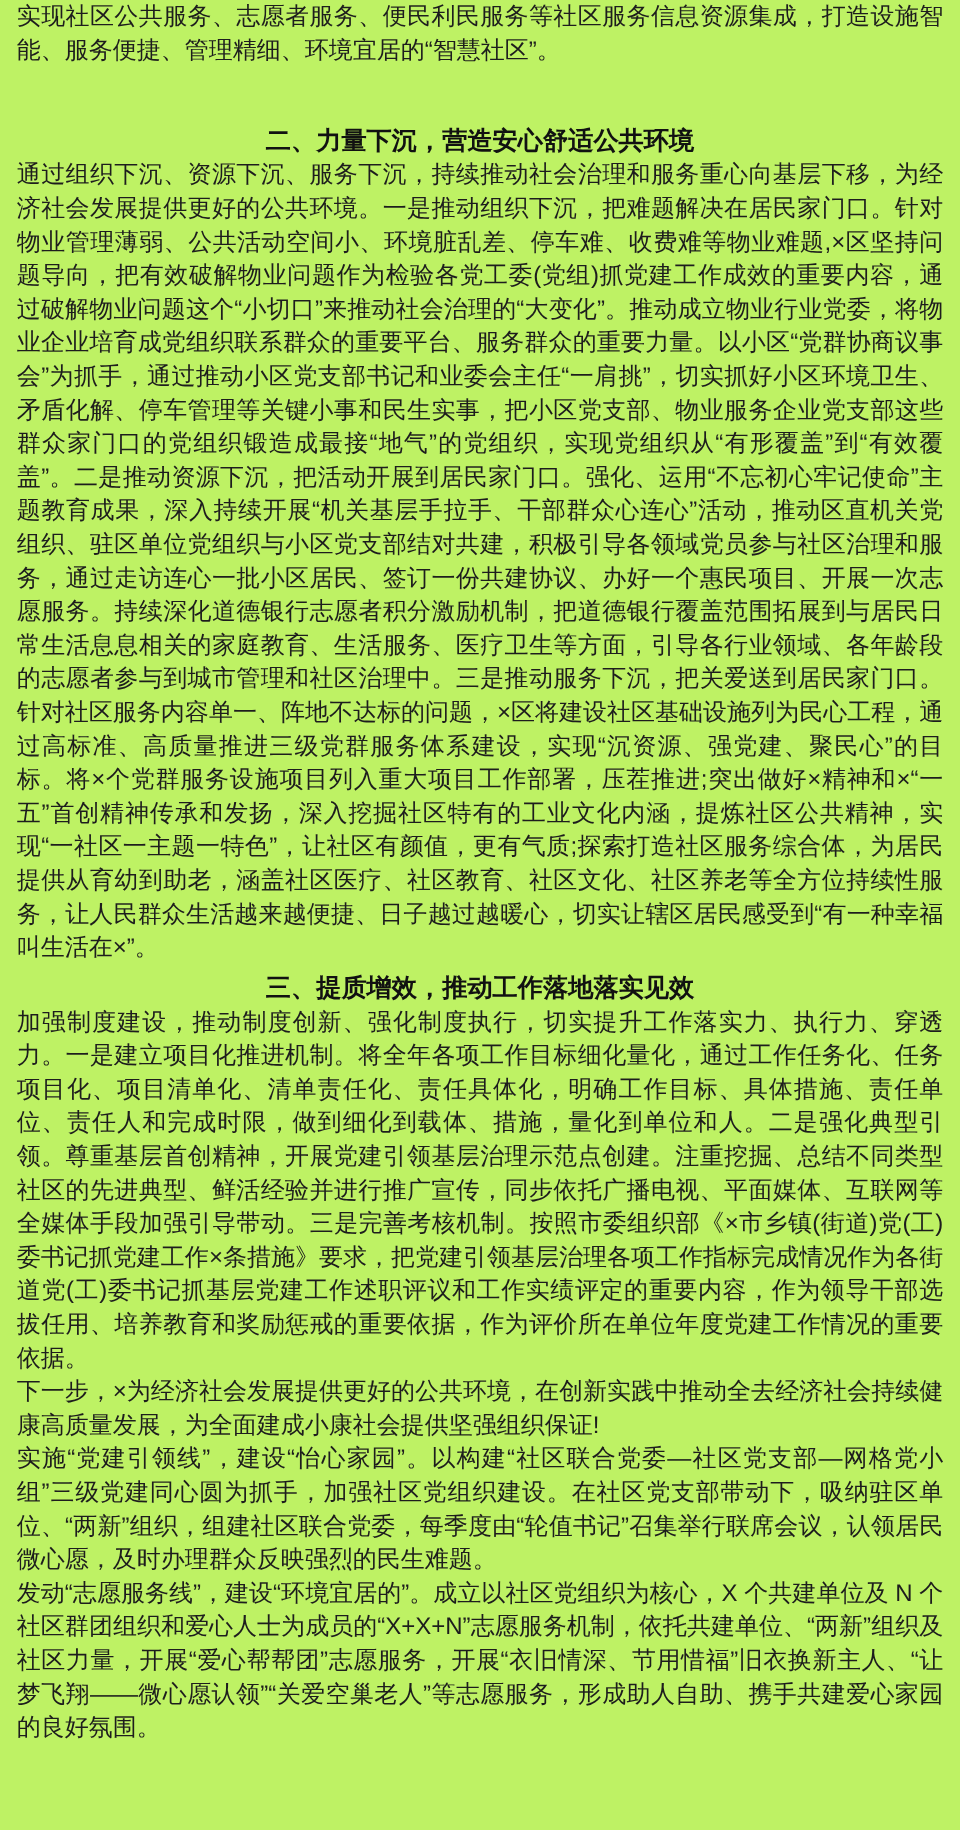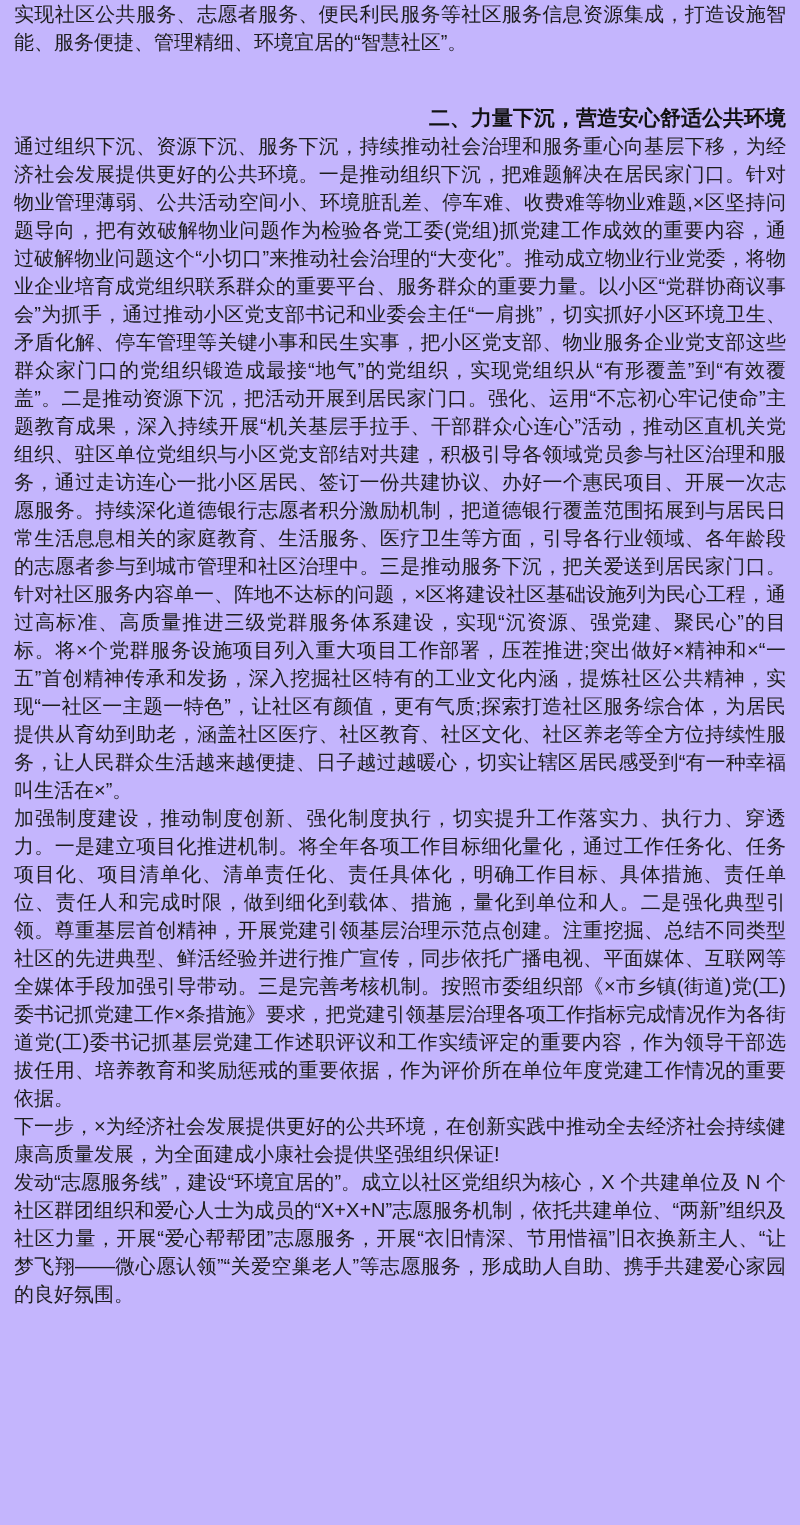--- a/index.html
+++ b/index.html
@@ -10,21 +10,21 @@
     width: 800px;
     height: 1525px;
     background: #ffffff;
     overflow: hidden;
     font-family: "Liberation Sans", sans-serif;
   }
   .page {
     position: relative;
     width: 800px;
     height: 1525px;
-    background: #c4b5fd;
+    background: #bef264;
   }
   .doc {
     padding: 0 14px;
     color: #1d1d1d;
     font-size: 20px;
     line-height: 28px;
     text-align: justify;
     text-justify: inter-character;
   }
   .doc p {
@@ -34,33 +34,35 @@
   
   .clip-top {
     margin-top: -16px;
   }
   .heading {
     font-size: 21px;
     font-weight: 700;
     color: #111111;
     margin: 6px 0 0 0;
     line-height: 28px;
-    text-align: right;
+    text-align: center;
   }
   
   .clip-top + .heading {
     margin-top: 48px;
   }
 </style>
 </head>
 <body style="background: rgb(255, 255, 255);">
 
 <div class="page">
   <div class="doc" id="doc-blocks" style="color: rgb(29, 29, 29);">
       <p class="clip-top">实现社区公共服务、志愿者服务、便民利民服务等社区服务信息资源集成，打造设施智能、服务便捷、管理精细、环境宜居的“智慧社区”。</p>
       <h2 class="heading">二、力量下沉，营造安心舒适公共环境</h2>
       <p>通过组织下沉、资源下沉、服务下沉，持续推动社会治理和服务重心向基层下移，为经济社会发展提供更好的公共环境。一是推动组织下沉，把难题解决在居民家门口。针对物业管理薄弱、公共活动空间小、环境脏乱差、停车难、收费难等物业难题,×区坚持问题导向，把有效破解物业问题作为检验各党工委(党组)抓党建工作成效的重要内容，通过破解物业问题这个“小切口”来推动社会治理的“大变化”。推动成立物业行业党委，将物业企业培育成党组织联系群众的重要平台、服务群众的重要力量。以小区“党群协商议事会”为抓手，通过推动小区党支部书记和业委会主任“一肩挑”，切实抓好小区环境卫生、矛盾化解、停车管理等关键小事和民生实事，把小区党支部、物业服务企业党支部这些群众家门口的党组织锻造成最接“地气”的党组织，实现党组织从“有形覆盖”到“有效覆盖”。二是推动资源下沉，把活动开展到居民家门口。强化、运用“不忘初心牢记使命”主题教育成果，深入持续开展“机关基层手拉手、干部群众心连心”活动，推动区直机关党组织、驻区单位党组织与小区党支部结对共建，积极引导各领域党员参与社区治理和服务，通过走访连心一批小区居民、签订一份共建协议、办好一个惠民项目、开展一次志愿服务。持续深化道德银行志愿者积分激励机制，把道德银行覆盖范围拓展到与居民日常生活息息相关的家庭教育、生活服务、医疗卫生等方面，引导各行业领域、各年龄段的志愿者参与到城市管理和社区治理中。三是推动服务下沉，把关爱送到居民家门口。针对社区服务内容单一、阵地不达标的问题，×区将建设社区基础设施列为民心工程，通过高标准、高质量推进三级党群服务体系建设，实现“沉资源、强党建、聚民心”的目标。将×个党群服务设施项目列入重大项目工作部署，压茬推进;突出做好×精神和×“一五”首创精神传承和发扬，深入挖掘社区特有的工业文化内涵，提炼社区公共精神，实现“一社区一主题一特色”，让社区有颜值，更有气质;探索打造社区服务综合体，为居民提供从育幼到助老，涵盖社区医疗、社区教育、社区文化、社区养老等全方位持续性服务，让人民群众生活越来越便捷、日子越过越暖心，切实让辖区居民感受到“有一种幸福叫生活在×”。</p>
+      <h2 class="heading">三、提质增效，推动工作落地落实见效</h2>
       <p>加强制度建设，推动制度创新、强化制度执行，切实提升工作落实力、执行力、穿透力。一是建立项目化推进机制。将全年各项工作目标细化量化，通过工作任务化、任务项目化、项目清单化、清单责任化、责任具体化，明确工作目标、具体措施、责任单位、责任人和完成时限，做到细化到载体、措施，量化到单位和人。二是强化典型引领。尊重基层首创精神，开展党建引领基层治理示范点创建。注重挖掘、总结不同类型社区的先进典型、鲜活经验并进行推广宣传，同步依托广播电视、平面媒体、互联网等全媒体手段加强引导带动。三是完善考核机制。按照市委组织部《×市乡镇(街道)党(工)委书记抓党建工作×条措施》要求，把党建引领基层治理各项工作指标完成情况作为各街道党(工)委书记抓基层党建工作述职评议和工作实绩评定的重要内容，作为领导干部选拔任用、培养教育和奖励惩戒的重要依据，作为评价所在单位年度党建工作情况的重要依据。</p>
       <p>下一步，×为经济社会发展提供更好的公共环境，在创新实践中推动全去经济社会持续健康高质量发展，为全面建成小康社会提供坚强组织保证!</p>
+      <p>实施“党建引领线”，建设“怡心家园”。以构建“社区联合党委—社区党支部—网格党小组”三级党建同心圆为抓手，加强社区党组织建设。在社区党支部带动下，吸纳驻区单位、“两新”组织，组建社区联合党委，每季度由“轮值书记”召集举行联席会议，认领居民微心愿，及时办理群众反映强烈的民生难题。</p>
       <p>发动“志愿服务线”，建设“环境宜居的”。成立以社区党组织为核心，X 个共建单位及 N 个社区群团组织和爱心人士为成员的“X+X+N”志愿服务机制，依托共建单位、“两新”组织及社区力量，开展“爱心帮帮团”志愿服务，开展“衣旧情深、节用惜福”旧衣换新主人、“让梦飞翔——微心愿认领”“关爱空巢老人”等志愿服务，形成助人自助、携手共建爱心家园的良好氛围。</p>
     </div>
 
 </div>
 
 </body></html>

